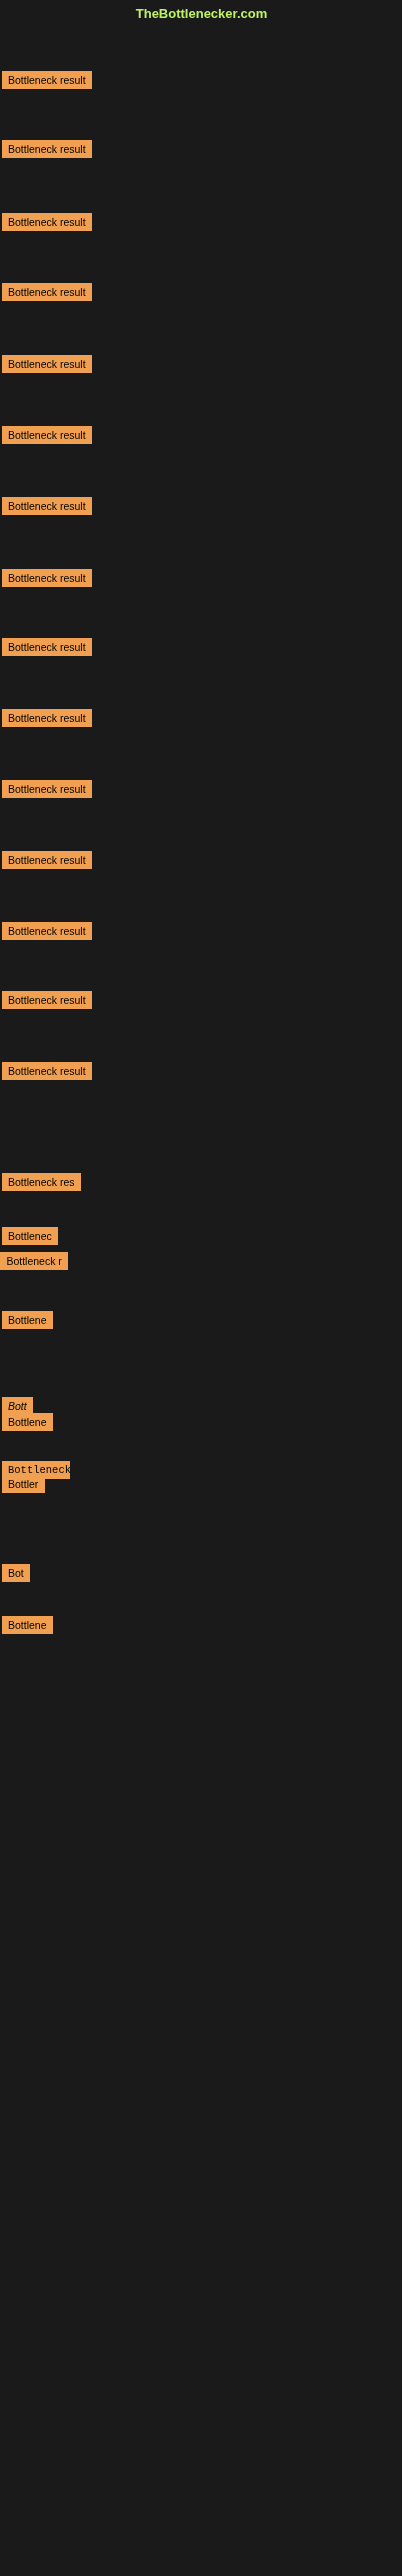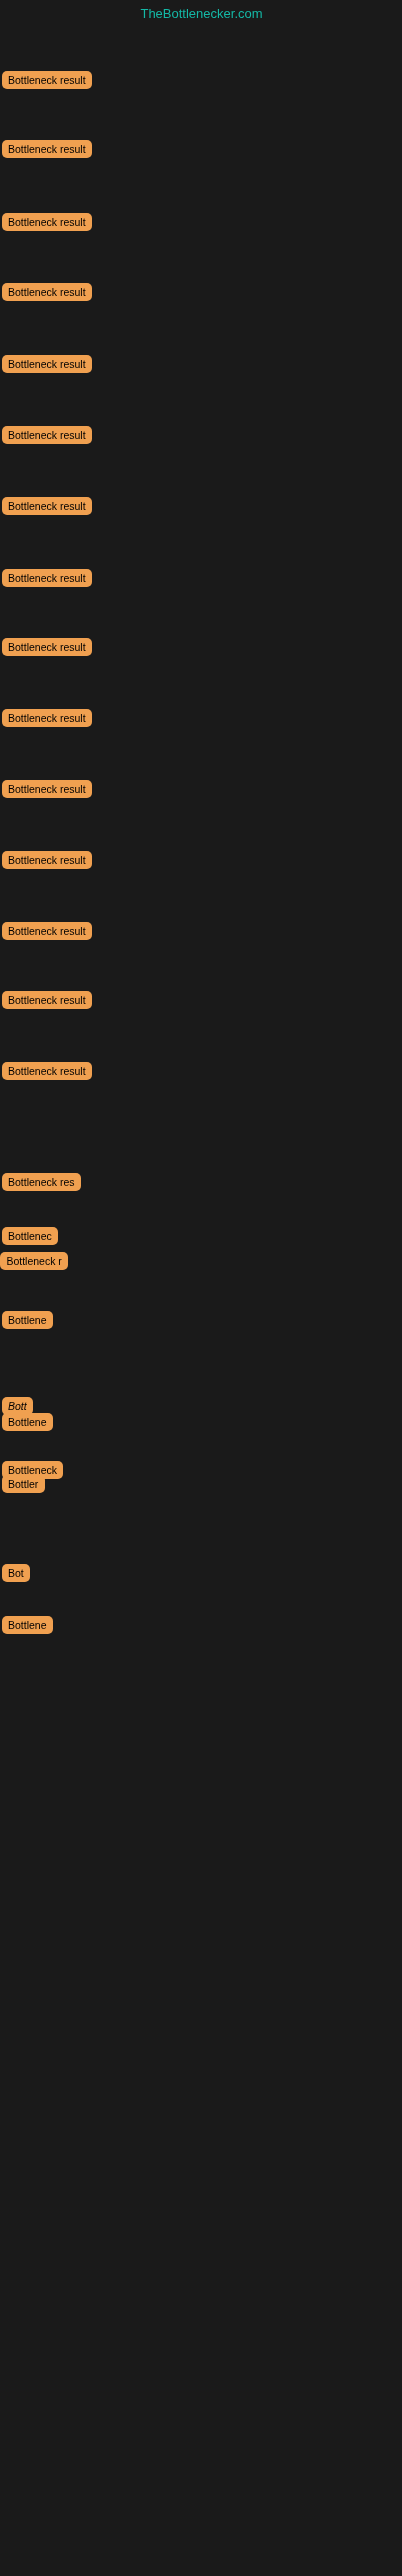--- a/index.html
+++ b/index.html
@@ -9,32 +9,33 @@
     }
     body {
       width: 403px;
       min-height: 2576px;
       background-color: #1a1a1a;
       font-family: Arial, sans-serif;
       position: relative;
     }
     .site-title {
       text-align: center;
-      color: #14b8a6;
+      color: #bef264;
       font-size: 13px;
       padding: 6.4px 0 3.2px 0;
+      font-weight: bold;
     }
     .bottleneck-badge {
       display: inline-block;
       background-color: #f0a050;
       color: #000000;
       font-size: 10.5px;
       font-weight: normal;
       padding: 3.2px 6.4px;
-      border-radius: 5px;
+      border-radius: 0;
       white-space: nowrap;
       overflow: hidden;
     }
   </style>
 </head>
 <body>
 
 <div>
   <div class="site-title">TheBottlenecker.com</div>
 </div>
@@ -55,17 +56,17 @@
     <div style="position: absolute; top: 897px; left: 1.6px;"><span class="bottleneck-badge" style="max-width: 105px;">Bottleneck result</span></div>
     <div style="position: absolute; top: 966px; left: 1.6px;"><span class="bottleneck-badge" style="max-width: 105px;">Bottleneck result</span></div>
     <div style="position: absolute; top: 1037px; left: 1.6px;"><span class="bottleneck-badge" style="max-width: 105px;">Bottleneck result</span></div>
     <div style="position: absolute; top: 1108px; left: 1.6px;"><span class="bottleneck-badge" style="max-width: 89px; margin-top: 40px;">Bottleneck res</span></div>
     <div style="position: absolute; top: 1167px; left: 1.6px; margin-top: 35px;"><span class="bottleneck-badge" style="max-width: 64px;">Bottlenec</span></div>
     <div style="position: absolute; top: 1227px; left: 0;"><span class="bottleneck-badge" style="max-width: 72px;">Bottleneck r</span></div>
     <div style="position: absolute; top: 1286px; left: 1.6px;"><span class="bottleneck-badge" style="max-width: 58px;">Bottlene</span></div>
     <div style="position: absolute; top: 1372px; left: 1.6px; font-style: italic;"><span class="bottleneck-badge" style="max-width: 39px;">Bott</span></div>
     <div style="position: absolute; top: 1388px; left: 1.6px;"><span class="bottleneck-badge" style="max-width: 58px;">Bottlene</span></div>
     <div style="position: absolute; top: 1438px; left: 1.6px;"><span class="bottleneck-badge" style="max-width: 48px; margin-top: 12px;">Bottler</span></div>
-    <div style="position: absolute; top: 1436px; left: 1.6px;"><span class="bottleneck-badge" style="max-width: 68px;">Bottleneck</span></div>
+    <div style="position: absolute; top: 1436px; left: 1.6px; font-family: Liberation Mono, monospace;"><span class="bottleneck-badge" style="max-width: 68px;">Bottleneck</span></div>
     <div style="position: absolute; top: 1539px; left: 1.6px;"><span class="bottleneck-badge" style="max-width: 32px;">Bot</span></div>
     <div style="position: absolute; top: 1591px; left: 1.6px;"><span class="bottleneck-badge" style="max-width: 58px;">Bottlene</span></div>
   </div>
 
 
 </body></html>

